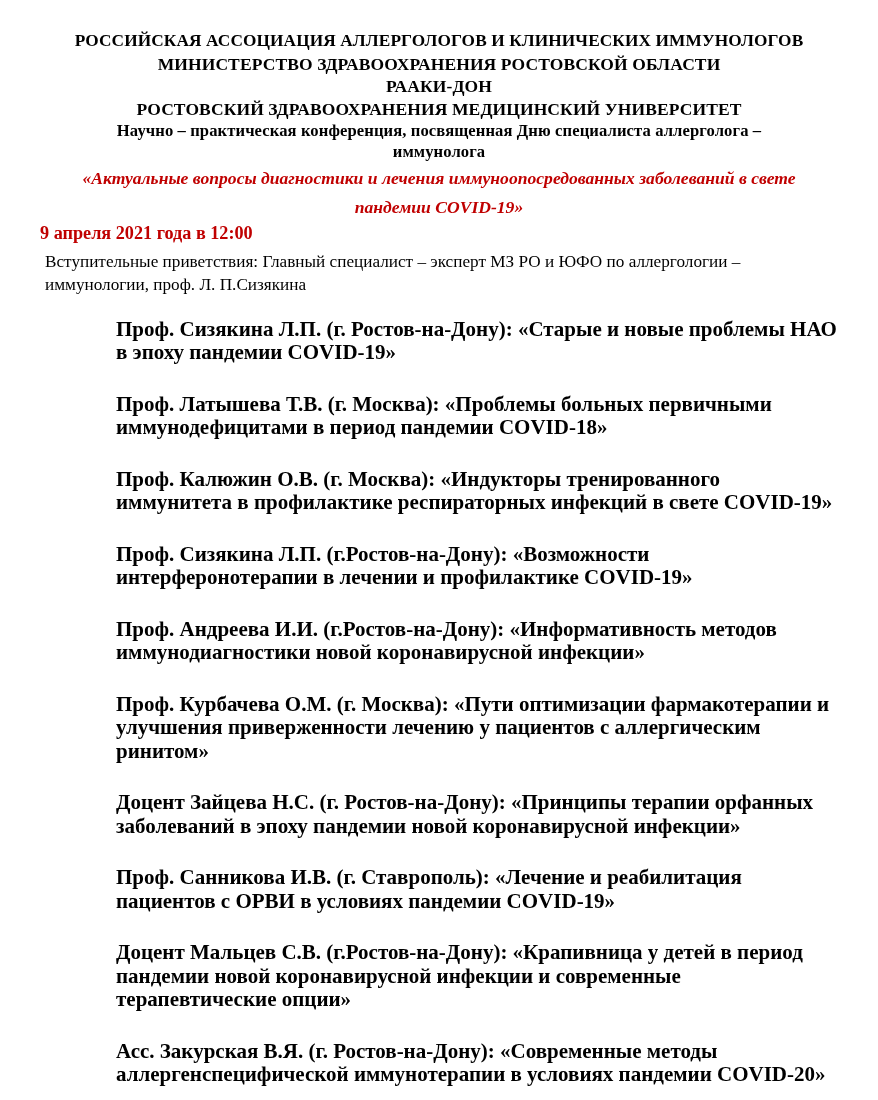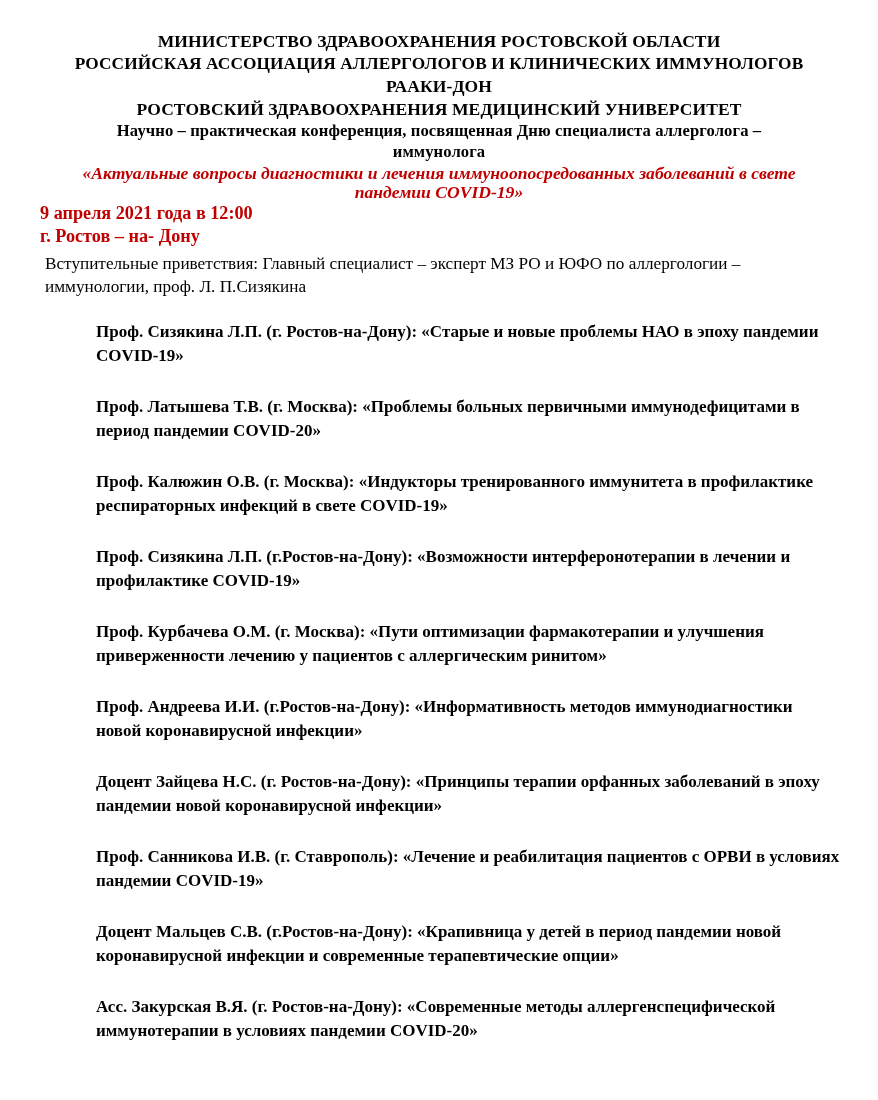--- a/index.html
+++ b/index.html
@@ -48,21 +48,21 @@
   .red-block {
     margin-top: 2px;
     padding-left: 40px;
     padding-right: 40px;
   }
   .red-title {
     text-align: center;
     font-weight: bold;
     font-style: italic;
     font-size: 17.6px;
-    line-height: 19px;
+    line-height: 29px;
     padding: 0 28px;
   }
   .red-sub {
     text-align: left;
     font-weight: bold;
     font-style: normal;
     font-size: 18.2px;
     line-height: 22.5px;
   }
 
@@ -78,54 +78,54 @@
   }
 
   
   .talks {
     margin-top: 22px;
     padding-left: 96px;
     padding-right: 38px;
   }
   .talk {
     font-weight: bold;
-    font-size: 17px;
+    font-size: 21px;
     line-height: 23.5px;
     margin-bottom: 28px;
     text-align: left;
+    margin-left: 20px;
   }
   .talk:last-child { margin-bottom: 0; }
 </style>
 </head>
 <body>
 
 <div id="page">
 
   <div class="header-block">
+    <div class="hdr-line l2">РОССИЙСКАЯ АССОЦИАЦИЯ АЛЛЕРГОЛОГОВ И КЛИНИЧЕСКИХ ИММУНОЛОГОВ</div>
     <div class="hdr-line">МИНИСТЕРСТВО ЗДРАВООХРАНЕНИЯ РОСТОВСКОЙ ОБЛАСТИ</div>
-    <div class="hdr-line l2">РОССИЙСКАЯ АССОЦИАЦИЯ АЛЛЕРГОЛОГОВ И КЛИНИЧЕСКИХ ИММУНОЛОГОВ</div>
     <div class="hdr-line">РААКИ-ДОН</div>
     <div class="hdr-line">РОСТОВСКИЙ ЗДРАВООХРАНЕНИЯ МЕДИЦИНСКИЙ УНИВЕРСИТЕТ</div>
     <div class="hdr-line subtitle">Научно – практическая конференция, посвященная Дню специалиста аллерголога – иммунолога</div>
   </div>
 
   <div class="red-block">
     <div class="red-title" style="color: rgb(192, 0, 0);">«Актуальные вопросы диагностики и лечения иммуноопосредованных заболеваний в свете пандемии COVID-19»</div>
     <div class="red-sub" style="color: rgb(192, 0, 0);">9 апреля 2021 года в 12:00</div>
-    <div class="red-sub" style="color: rgb(192, 0, 0);">г. Ростов – на- Дону</div>
   </div>
 
   <div class="greeting">Вступительные приветствия: Главный специалист – эксперт МЗ РО и ЮФО  по аллергологии – иммунологии,  проф. Л. П.Сизякина</div>
 
   <div class="talks">
     <div class="talk">Проф. Сизякина Л.П. (г. Ростов-на-Дону): «Старые и новые проблемы НАО в эпоху пандемии COVID-19»</div>
-    <div class="talk">Проф. Латышева Т.В. (г. Москва): «Проблемы больных первичными иммунодефицитами в период пандемии COVID-20»</div>
+    <div class="talk">Проф. Латышева Т.В. (г. Москва): «Проблемы больных первичными иммунодефицитами в период пандемии COVID-18»</div>
     <div class="talk">Проф. Калюжин О.В. (г. Москва): «Индукторы тренированного иммунитета в профилактике респираторных инфекций в свете COVID-19»</div>
     <div class="talk">Проф. Сизякина Л.П. (г.Ростов-на-Дону): «Возможности интерферонотерапии в лечении и профилактике COVID-19»</div>
+    <div class="talk">Проф. Андреева И.И. (г.Ростов-на-Дону): «Информативность методов иммунодиагностики новой коронавирусной инфекции»</div>
     <div class="talk">Проф. Курбачева О.М. (г. Москва): «Пути оптимизации фармакотерапии и улучшения приверженности лечению у пациентов с аллергическим ринитом»</div>
-    <div class="talk">Проф. Андреева И.И. (г.Ростов-на-Дону): «Информативность методов иммунодиагностики новой коронавирусной инфекции»</div>
     <div class="talk">Доцент Зайцева Н.С. (г. Ростов-на-Дону): «Принципы терапии орфанных заболеваний в эпоху пандемии новой коронавирусной инфекции»</div>
     <div class="talk">Проф. Санникова И.В. (г. Ставрополь): «Лечение и реабилитация пациентов с ОРВИ в условиях пандемии COVID-19»</div>
     <div class="talk">Доцент Мальцев С.В. (г.Ростов-на-Дону): «Крапивница у детей в период пандемии новой коронавирусной инфекции и современные терапевтические опции»</div>
     <div class="talk">Асс. Закурская В.Я. (г. Ростов-на-Дону): «Современные методы аллергенспецифической иммунотерапии в условиях пандемии COVID-20»</div>
   </div>
 
 </div>
 
 </body></html>

